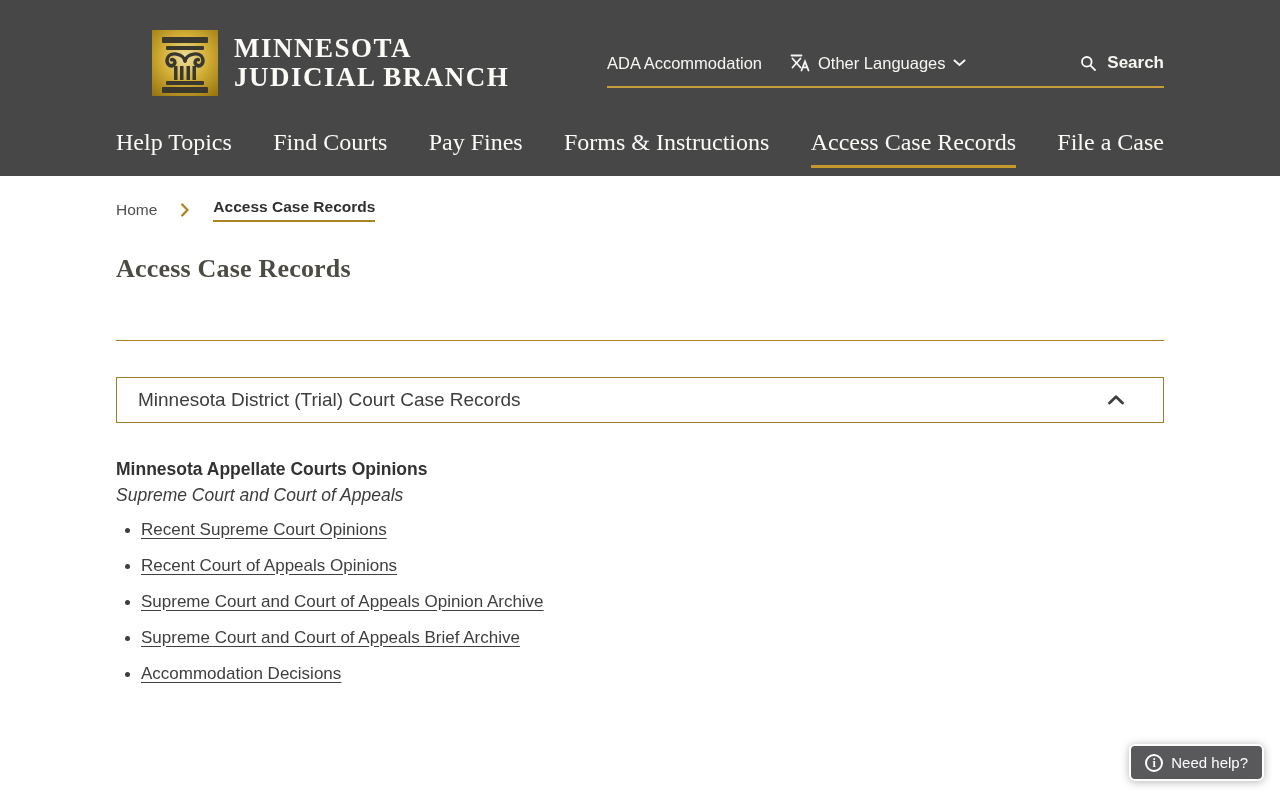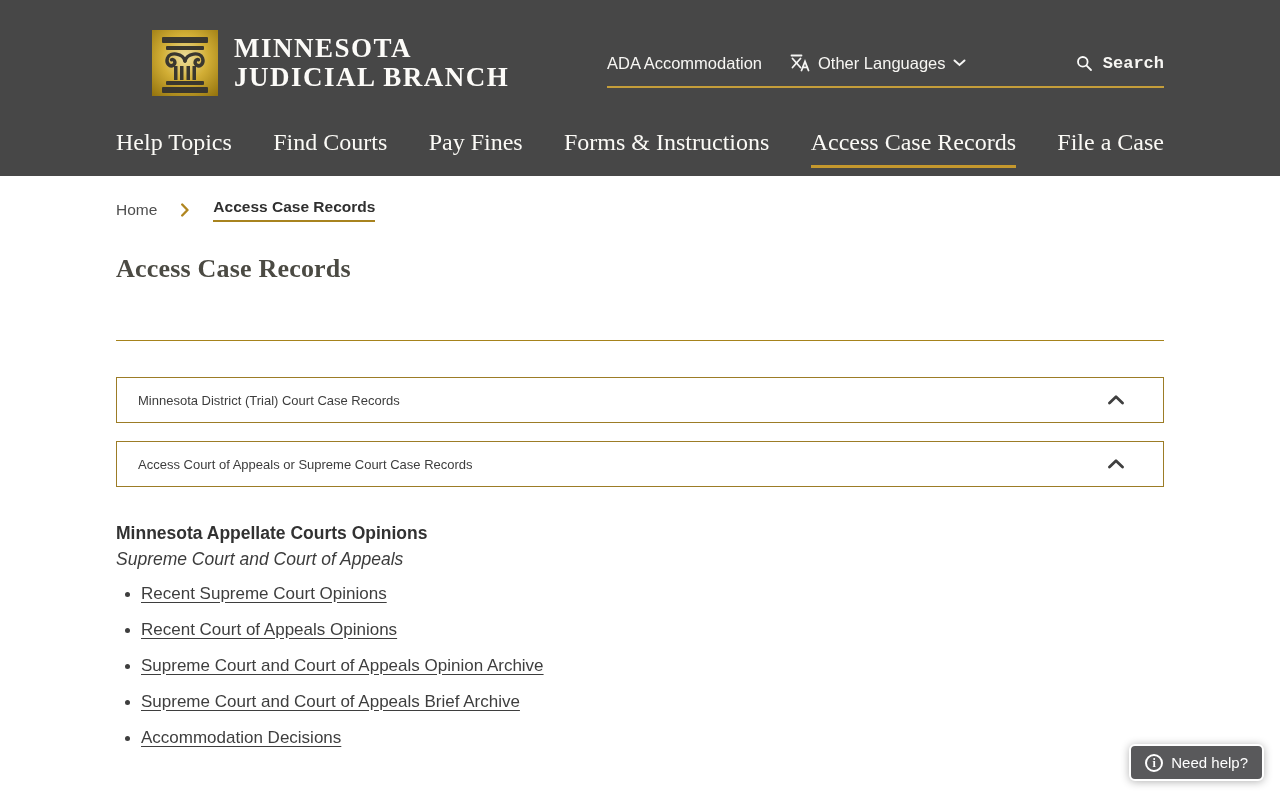--- a/index.html
+++ b/index.html
@@ -57,21 +57,20 @@
   }
   .utility-link { cursor: pointer; display: flex; align-items: center; gap: 7px; }
   .search-link {
     margin-left: auto;
     font-weight: bold;
     font-size: 17px;
     display: flex;
     align-items: center;
     gap: 10px;
     cursor: pointer;
-    font-family: Liberation Mono, monospace;
   }
   .icon-svg { display: block; }
 
   .main-nav {
     margin-top: 33px;
     display: flex;
     justify-content: space-between;
     gap: 24px;
     font-family: "Liberation Serif", serif;
     font-size: 24px;
@@ -121,21 +120,21 @@
   .accordion {
     margin-top: 36px;
     height: 46px;
     border: 1px solid #9c7c26;
     background: #ffffff;
     display: flex;
     align-items: center;
     justify-content: space-between;
     padding: 0 39px 0 21px;
     cursor: pointer;
-    font-size: 13px;
+    font-size: 19px;
     color: #3d3d3d;
   }
   .accordion + .accordion { margin-top: 18px; }
   .section-heading {
     margin-top: 36px;
     font-size: 17.5px;
     font-weight: bold;
     color: #323232;
   }
   .section-subheading {
@@ -281,26 +280,20 @@
 
   <hr class="gold-rule">
 
   <div class="accordion">
     <span>Minnesota District (Trial) Court Case Records</span>
     <svg class="icon-svg" width="16" height="10" viewBox="0 0 16 10" fill="none" stroke="#3f3f3f" stroke-width="2.8" stroke-linecap="round" stroke-linejoin="round">
       <path d="M1.5 8 L8 1.8 L14.5 8"></path>
     </svg>
   </div>
 
-  <div class="accordion">
-    <span>Access Court of Appeals or Supreme Court Case Records</span>
-    <svg class="icon-svg" width="16" height="10" viewBox="0 0 16 10" fill="none" stroke="#3f3f3f" stroke-width="2.8" stroke-linecap="round" stroke-linejoin="round">
-      <path d="M1.5 8 L8 1.8 L14.5 8"></path>
-    </svg>
-  </div>
 
   <h2 class="section-heading">Minnesota Appellate Courts Opinions</h2>
   <div class="section-subheading">Supreme Court and Court of Appeals</div>
 
   <ul class="link-list">
     <li>
       <a class="doc-link">Recent Supreme Court Opinions</a>
     </li>
     <li>
       <a class="doc-link">Recent Court of Appeals Opinions</a>

